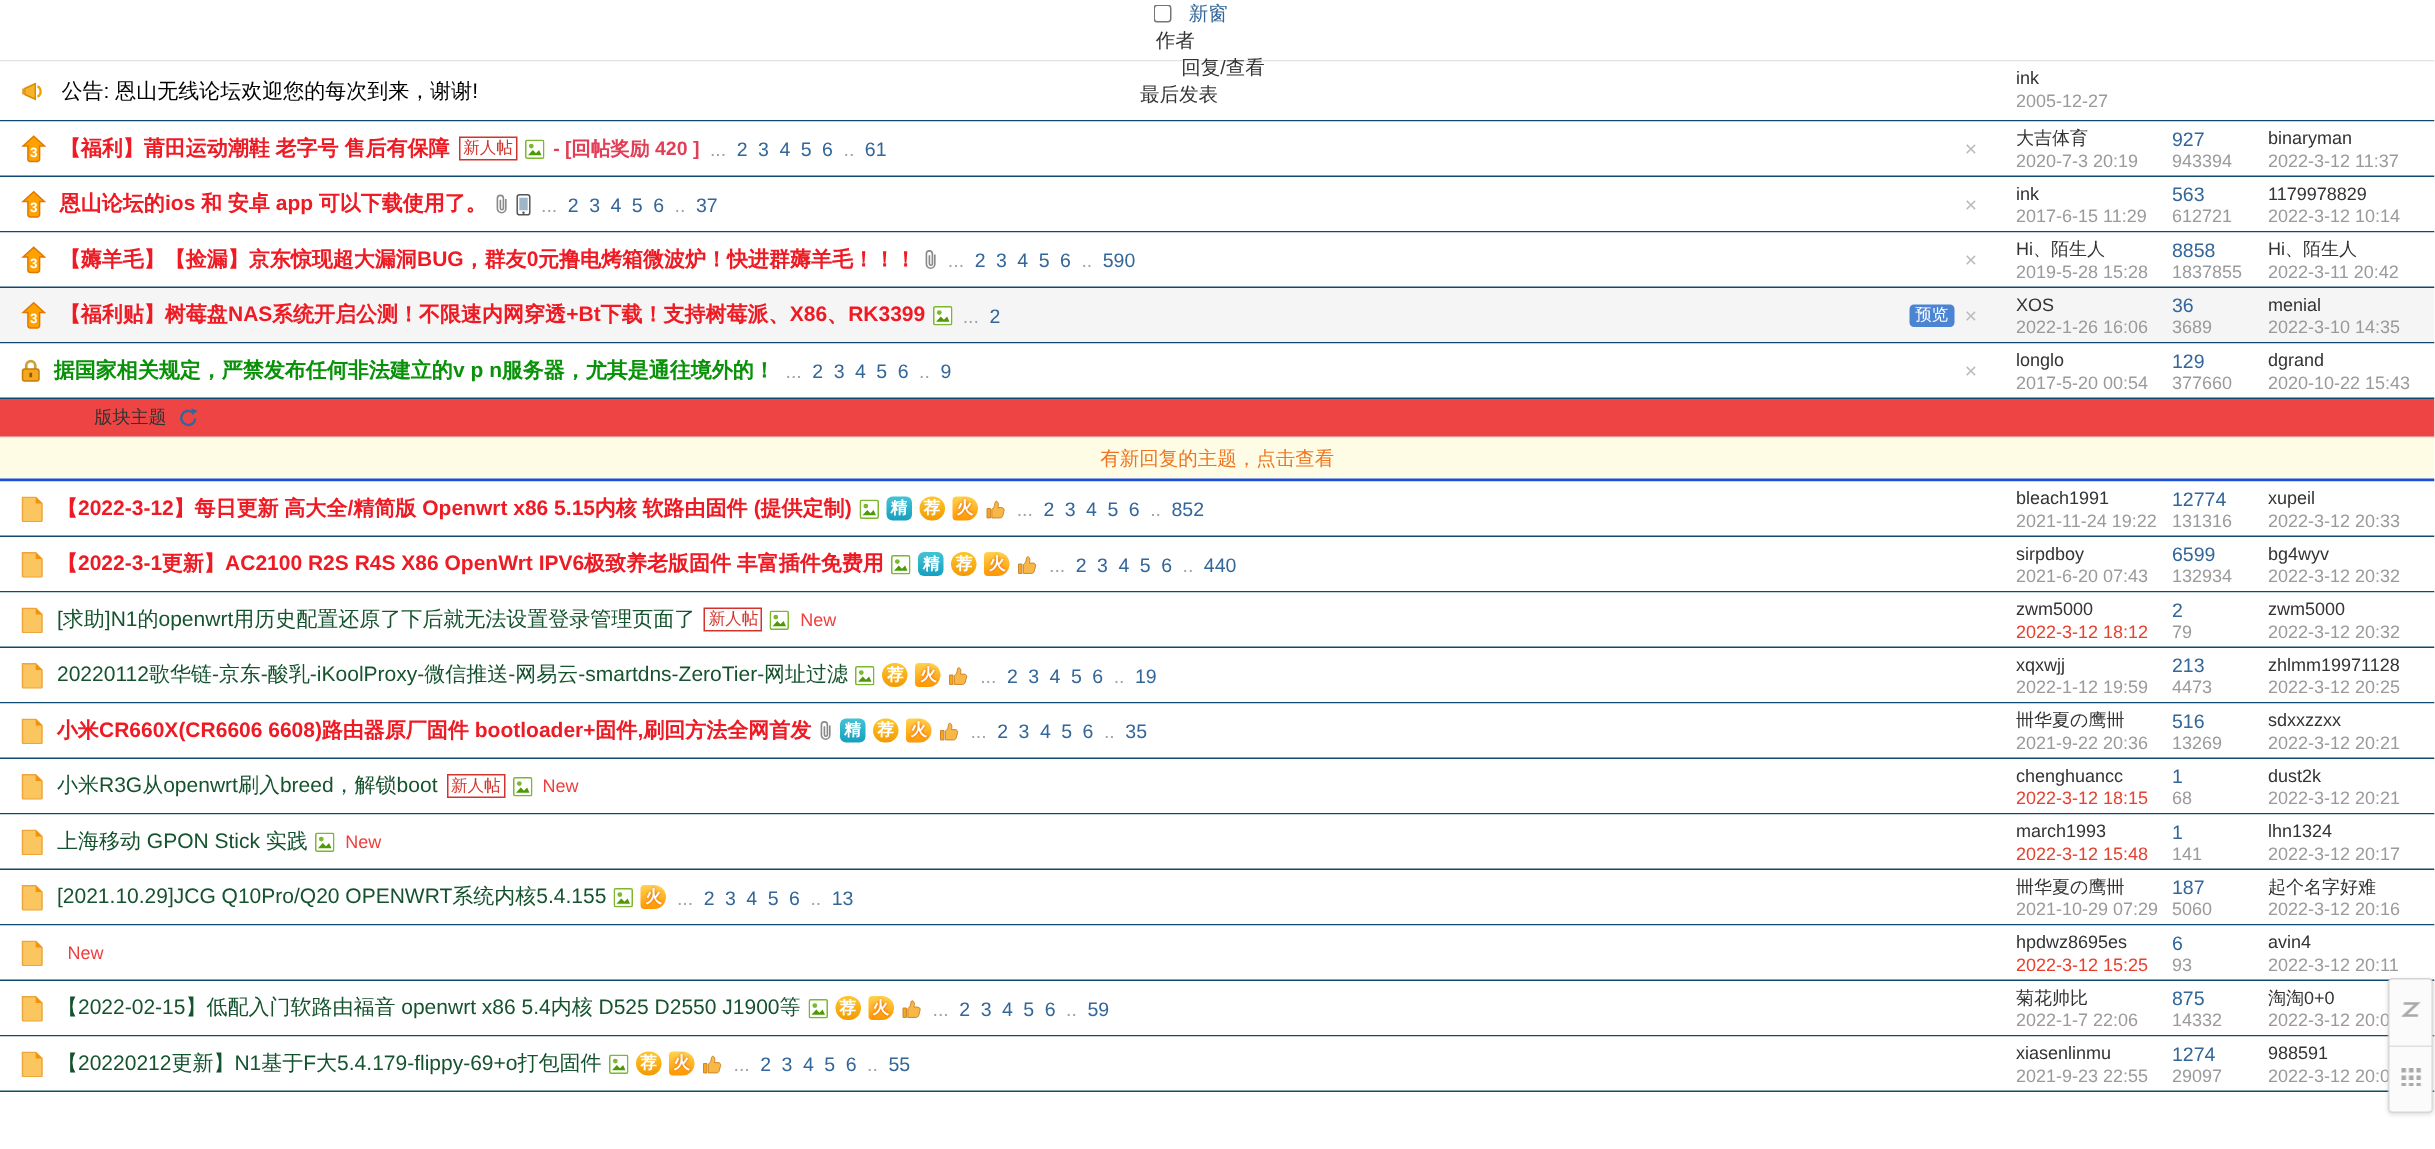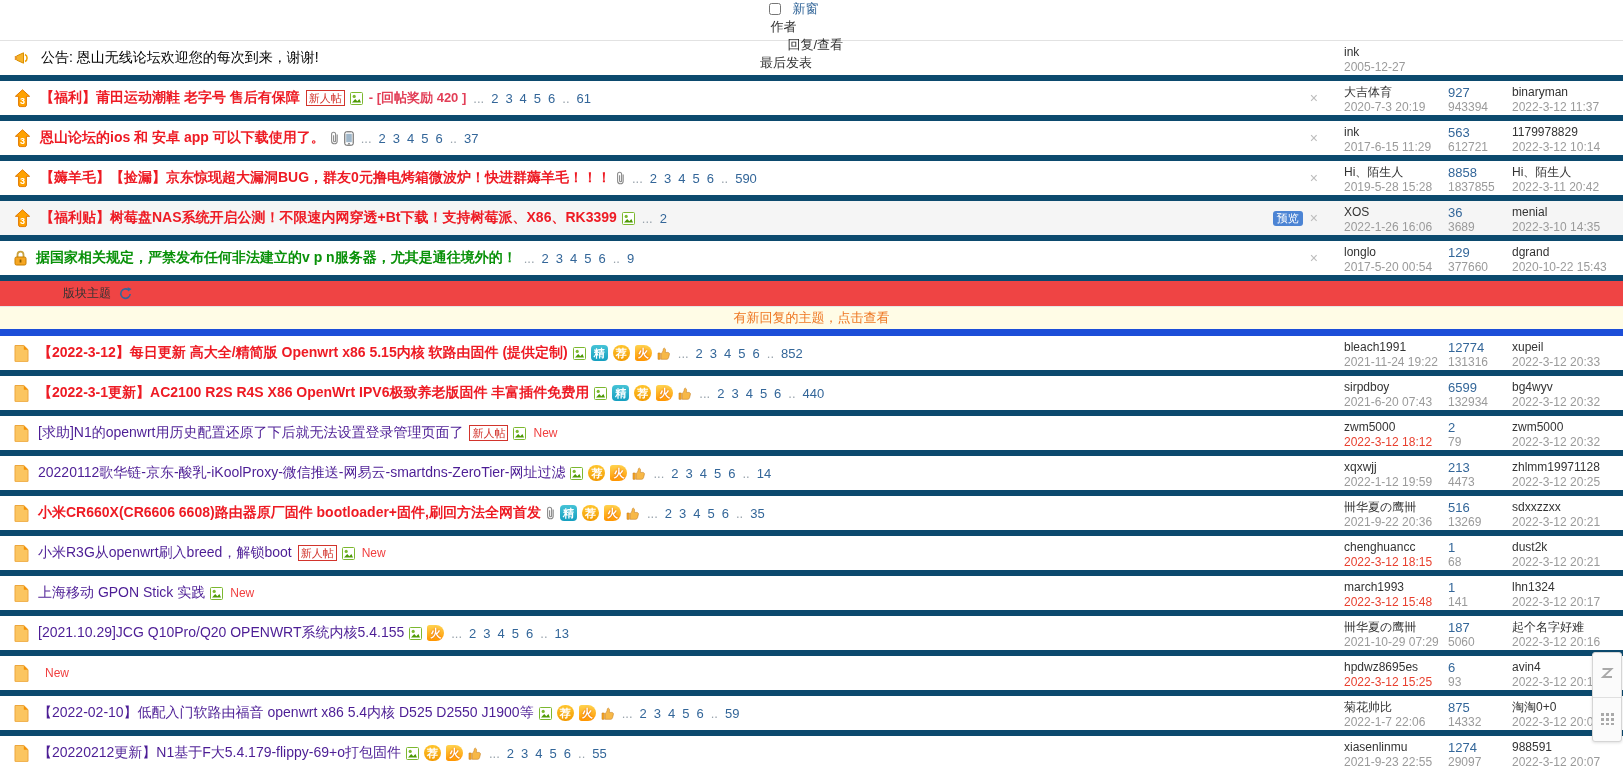--- a/index.html
+++ b/index.html
@@ -24,28 +24,28 @@
   .caret { display:inline-block; width:0; height:0; border-left:4px solid transparent;
     border-right:4px solid transparent; border-top:5px solid #a8b8c8; margin-left:4px; vertical-align:middle; }
   .filter-bar .cell.close { justify-content:flex-start; padding-left:2px; }
   .filter-bar .colhead { color:#333; }
   .filter-bar .cell.author { padding-top:0; display:flex; align-items:center; }
   .filter-bar .cell.replies { padding-top:0; display:flex; align-items:center; }
   .filter-bar .cell.last { padding-top:0; display:flex; align-items:center; }
   input.newwin-cb { width:12px; height:12px; margin-right:5px; }
 
   
-  .row { border-bottom:6px solid #0c4a6e; min-height:37px; background:#fff; }
+  .row { border-bottom:1px solid #0c4a6e; min-height:37px; background:#fff; }
   .row.announce { min-height:40px; }
   .row.hl { background:#f5f5f5; }
   .row-icon { display:inline-flex; align-items:center; margin-right:9px; flex:0 0 auto; }
   a.title { text-decoration:none; font-size:14px; cursor:pointer; }
   a.title.t-red { color:#ee1b24; font-weight:bold; }
   a.title.t-green { color:#099109; font-weight:bold; }
-  a.title.t-plain { color:#4c1d95; }
+  a.title.t-plain { color:#14532d; }
   a.title.t-announce { color:#000; }
 
   .ticon { display:inline-flex; align-items:center; margin-left:5px; flex:0 0 auto; }
   .badge-newbie { margin-left:6px; font-size:11px; color:#d2342c; border:1px solid #d2342c;
     padding:0 2px; line-height:14px; background:#fff; }
   .badge { display:inline-block; margin-left:5px; width:17px; height:16px; line-height:16px;
     text-align:center; font-size:11px; color:#fff; border-radius:4px; font-weight:bold; }
   .b-digest { background:linear-gradient(180deg,#45c3d6,#159fc0); }
   .b-rec { background:linear-gradient(180deg,#ffc62e,#f29a02); border-radius:9px; }
   .b-fire { background:linear-gradient(180deg,#ffd34e,#ff9600); color:#fff;
@@ -64,21 +64,21 @@
   .cell .name { font-size:12px; color:#333; line-height:15px; white-space:nowrap;
     overflow:hidden; text-overflow:ellipsis; cursor:pointer; }
   .cell .date { font-size:12px; color:#9a9a9a; line-height:15px; white-space:nowrap; }
   .cell .date.red { color:#e8402f; }
   .cell .num { font-size:13px; color:#336699; line-height:15px; cursor:pointer; }
   .cell .views { font-size:12px; color:#9a9a9a; line-height:15px; }
 
   
   .section-bar { height:26px; background:#ef4444; border-bottom:1px solid #e6e6e6;
     display:flex; align-items:center; padding-left:63px; font-size:12px; color:#333; gap:6px; }
-  .notice { height:29px; background:#fffce6; border-bottom:7px solid #1d4ed8;
+  .notice { height:29px; background:#fffce6; border-bottom:2px solid #1d4ed8;
     display:flex; align-items:center; justify-content:center; }
   .notice a { color:#ee7621; font-size:13px; text-decoration:none; cursor:pointer; }
 
   
   .float-panel { position:fixed; right:1px; top:652px; width:30px; background:#fbfbfb;
     border:1px solid #d5d5d5; border-radius:3px; box-shadow:0 1px 3px rgba(0,0,0,.12); }
   .float-btn { height:44px; display:flex; align-items:center; justify-content:center; cursor:pointer; }
   .float-btn + .float-btn { border-top:1px solid #e0e0e0; }
 </style>
 </head>
@@ -519,21 +519,21 @@
           </svg>
         </span>
         <span class="pages">
           <span class="dots">...</span>
           <a class="pg">2</a>
           <a class="pg">3</a>
           <a class="pg">4</a>
           <a class="pg">5</a>
           <a class="pg">6</a>
           <span class="dots">..</span>
-          <a class="pg">14</a>
+          <a class="pg">19</a>
         </span>
       </div>
       <div class="cell close"></div>
       <div class="cell author">
         <div class="name">xqxwjj</div>
         <div class="date">2022-1-12 19:59</div>
       </div>
       <div class="cell replies">
         <div class="num">213</div>
         <div class="views">4473</div>
@@ -723,21 +723,21 @@
       </div>
     </div>
     <div class="row">
       <div class="cell main">
         <span class="row-icon">
           <svg width="15" height="17" viewBox="0 0 15 17">
             <path d="M1 0.5 h8.8 l4.2 4.2 V16 a0.8 0.8 0 0 1 -0.8 0.8 H1.8 A0.8 0.8 0 0 1 1 16 Z" fill="#fbc560" stroke="#eda63d"></path>
             <path d="M9.8 0.5 l4.2 4.2 h-4.2 z" fill="#f39207"></path>
           </svg>
         </span>
-        <a class="title t-plain">【2022-02-10】低配入门软路由福音 openwrt x86 5.4内核 D525 D2550 J1900等</a>
+        <a class="title t-plain">【2022-02-15】低配入门软路由福音 openwrt x86 5.4内核 D525 D2550 J1900等</a>
         <span class="ticon">
           <svg width="13" height="13" viewBox="0 0 13 13">
             <rect x="0.5" y="0.5" width="12" height="12" rx="1" fill="#ffffff" stroke="#7cb82f"></rect>
             <circle cx="4.2" cy="4.4" r="1.6" fill="#7cb82f"></circle>
             <path d="M2 10.5 L5.2 7 L7.3 9.2 L9.4 7 L11 10.5 Z" fill="#4e9a06"></path>
           </svg>
         </span>
         <span class="badge b-rec">荐</span>
         <span class="badge b-fire">火</span>
         <span class="ticon">

